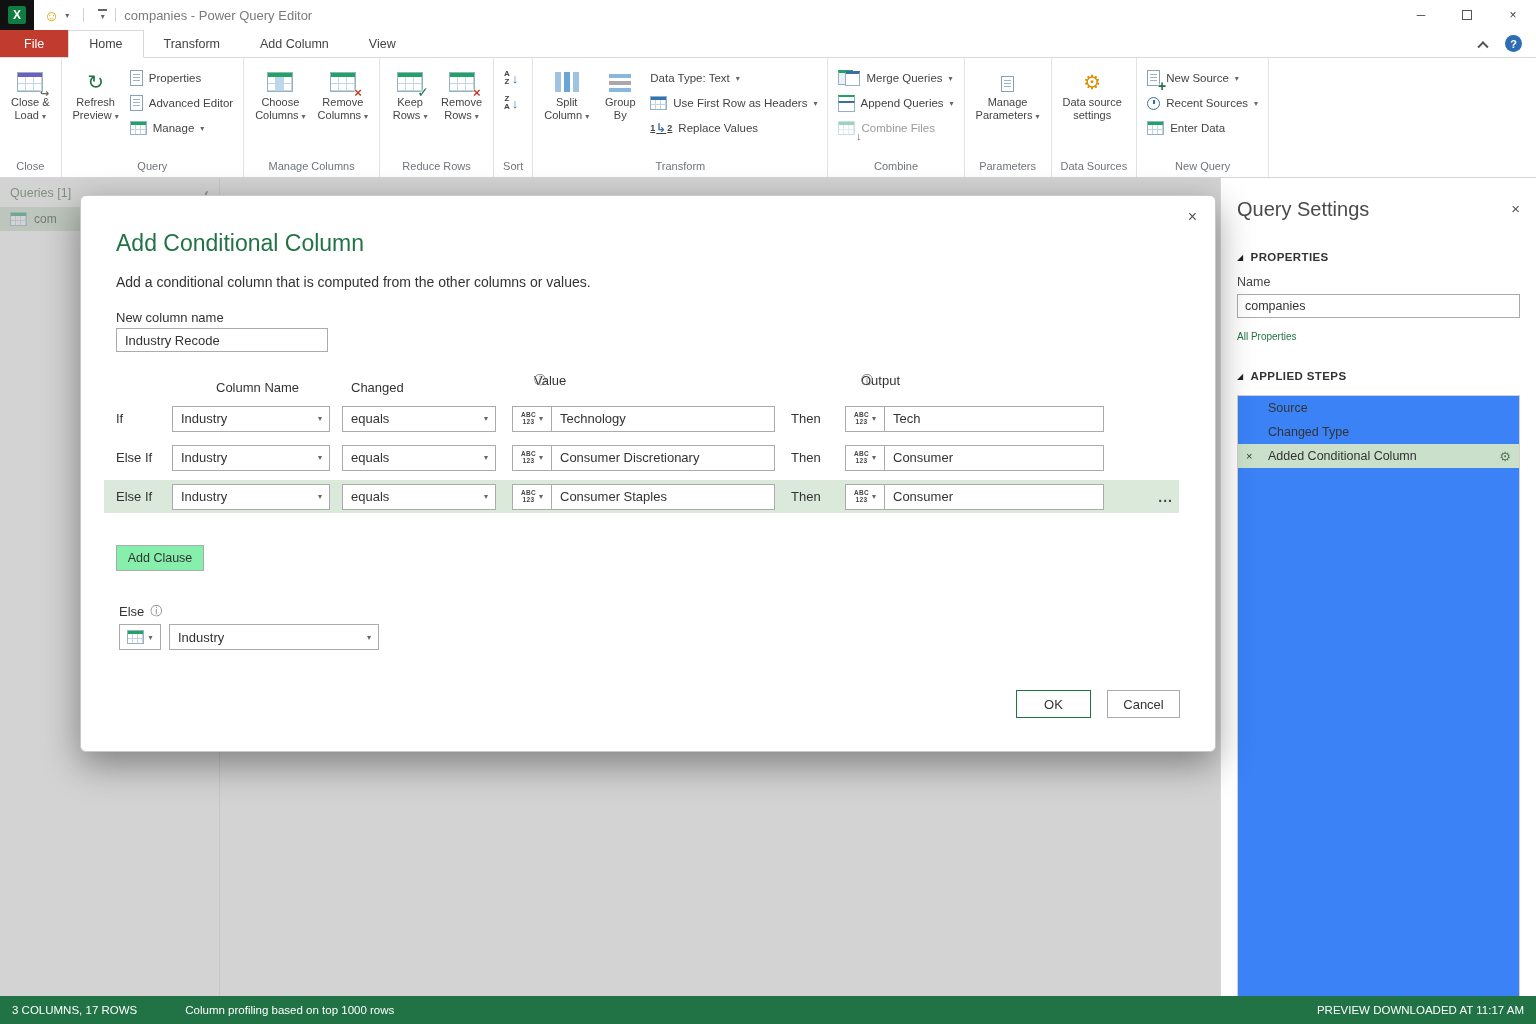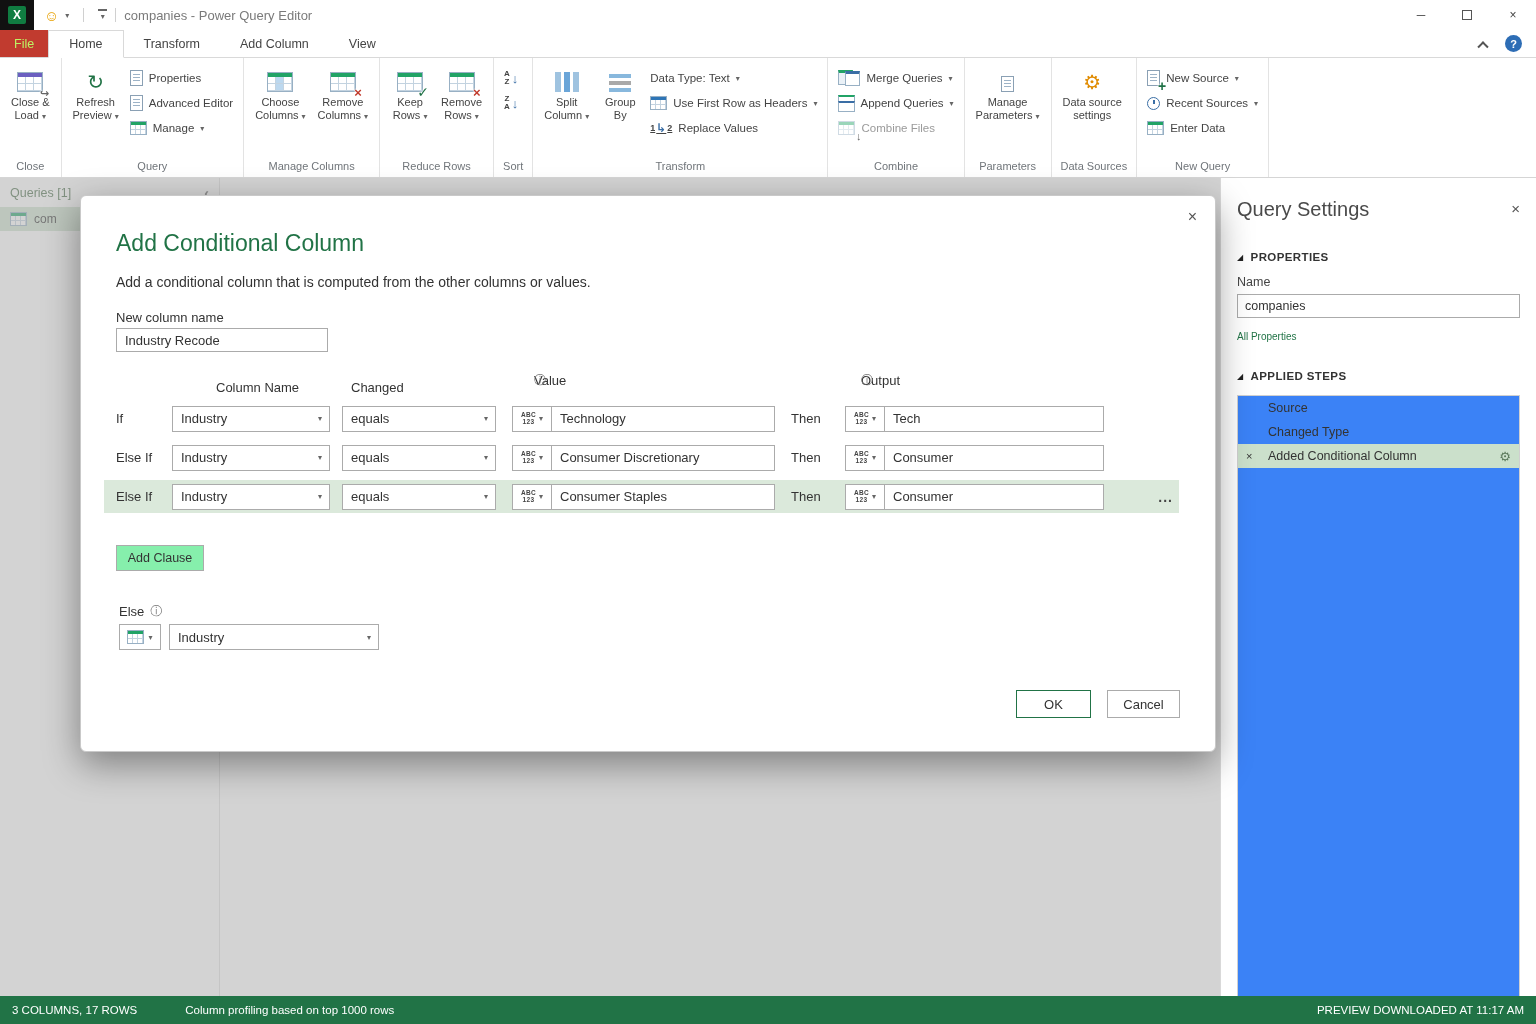--- a/index.html
+++ b/index.html
@@ -18,21 +18,21 @@
   .qatc::before { content:""; width:9px; height:2px; background:#666; margin-bottom:1px; }
   .tdivider { width:1px; height:14px; background:#d0d0d0; margin:0 8px; }
   .wtitle { font-size:13px; color:#7a7a7a; }
   .wincontrols { margin-left:auto; display:flex; height:30px; }
   .winbtn { width:46px; height:30px; display:flex; align-items:center; justify-content:center; font-size:12px; color:#444; background:transparent; border:none; font-family:inherit; }
   .maxbox { width:10px; height:10px; border:1px solid #555; display:inline-block; }
 
   
   .tabsrow { position:absolute; top:30px; left:0; right:0; height:28px; background:#fff; border-bottom:1px solid #d9d9d9; display:flex; align-items:stretch; }
   .tab { display:flex; align-items:center; padding:0 20px; font-size:12.5px; color:#444; background:transparent; border:none; font-family:inherit; }
-  .tab.file { background:#c13b2f; color:#bef264; padding:0 14px; }
+  .tab.file { background:#c13b2f; color:#ffffff; padding:0 24px; }
   .tab.active { background:#fff; border:1px solid #d9d9d9; border-bottom:1px solid #fff; margin-bottom:-1px; }
   .tabs-right { margin-left:auto; display:flex; align-items:center; gap:18px; padding-right:14px; }
   .chev { width:8px; height:8px; border-left:2px solid #555; border-top:2px solid #555; transform:rotate(45deg) translate(2px,2px); display:inline-block; }
   .helpc { width:17px; height:17px; border-radius:50%; background:#2d6db5; color:#fff; font-size:11px; font-weight:bold; display:flex; align-items:center; justify-content:center; }
 
   
   .ribbon { position:absolute; top:58px; left:0; right:0; height:120px; background:#fff; border-bottom:1px solid #d5d5d5; display:flex; }
   .rgroup { display:flex; flex-direction:column; border-right:1px solid #e3e3e3; padding:2px 5px 0 5px; }
   .rgroup-content { flex:1; display:flex; align-items:flex-start; }
   .rgroup-label { height:19px; line-height:17px; font-size:11px; color:#70757a; text-align:center; white-space:nowrap; padding:0 4px; }

